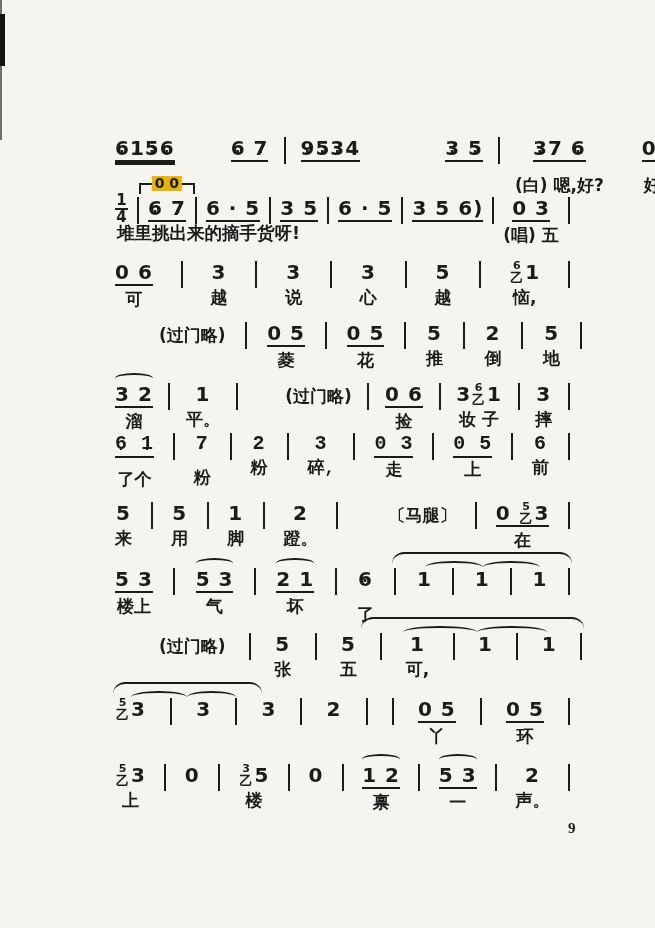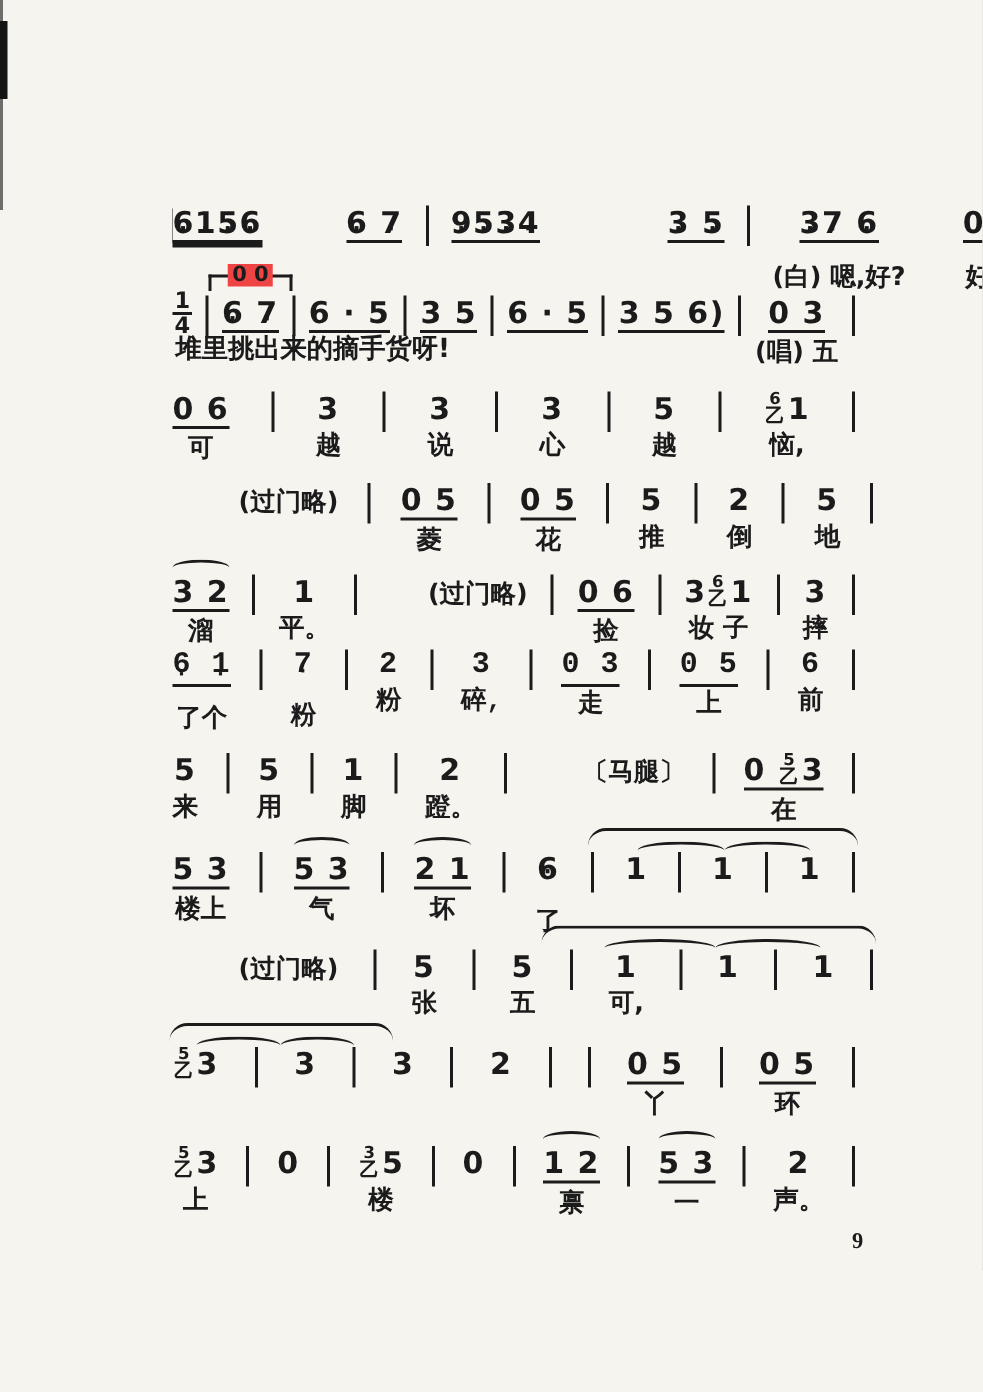--- a/index.html
+++ b/index.html
@@ -37,21 +37,21 @@
   .rep .l2{width:4px;height:27px;background:#1b1b1b;}
   .stack{display:inline-flex;flex-direction:column;align-items:center;margin:0 1px;
         vertical-align:bottom;}
   .stack .sup{font-size:11px;line-height:10px;}
   .stack .obase{font-size:13px;line-height:13px;}
   .orn .pre,.orn .aft{font-size:20px;line-height:24px;}
   .orn{display:inline-flex;align-items:flex-end;}
   .brk{position:absolute;top:-13px;left:-9px;right:-9px;height:9px;
        border:2px solid #1b1b1b;border-bottom:none;}
   .brk b{position:absolute;top:-9px;left:50%;transform:translateX(-50%);
-       background:#ef4444;padding:0 3px;font-size:14px;line-height:15px;
+       background:#eab308;padding:0 3px;font-size:14px;line-height:15px;
        font-weight:bold;white-space:pre;}
   .arc{position:absolute;border-top:2px solid #1b1b1b;border-radius:50% 50% 0 0;height:10px;}
   .arc.flat{border-radius:12px 12px 0 0;height:13px;}
   .pageno{position:absolute;left:568px;top:820px;font-size:15px;font-weight:bold;
        font-family:"Liberation Serif","DejaVu Serif",serif;}
 </style>
 </head>
 <body>
 
 <div class="page">

